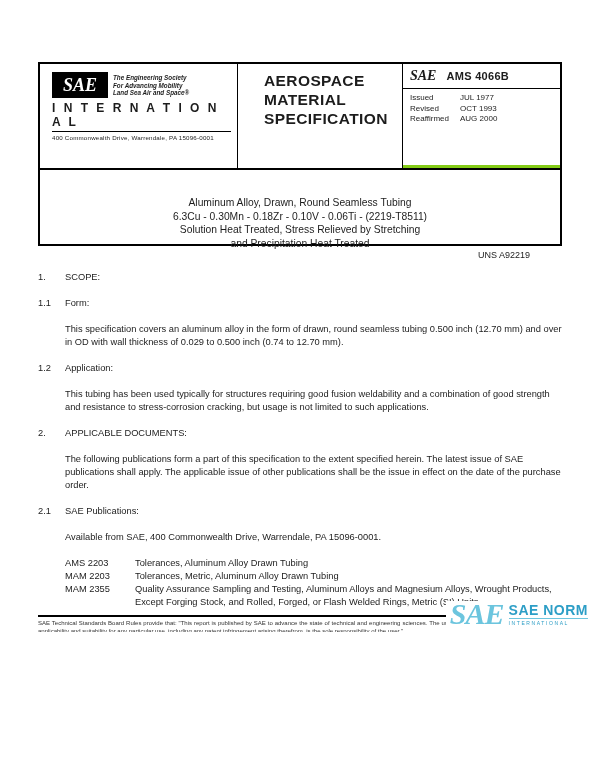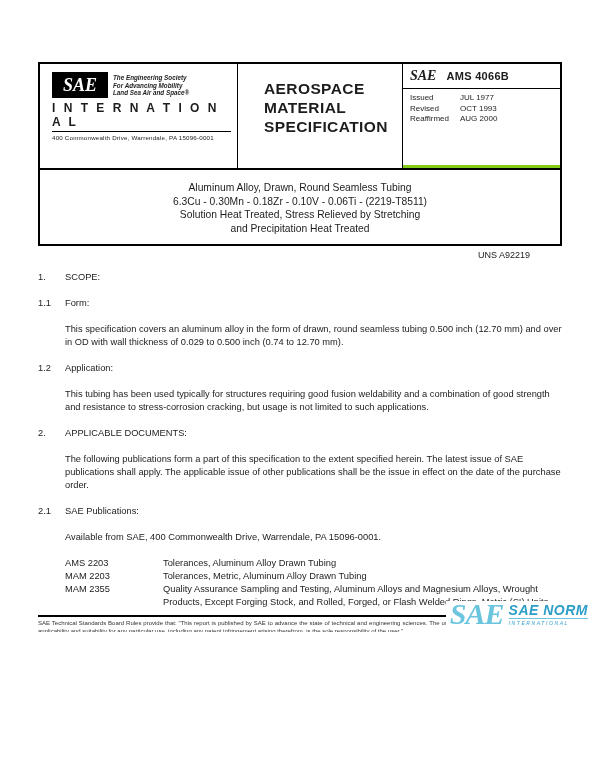--- a/index.html
+++ b/index.html
@@ -19,51 +19,51 @@
   .sae-box {
     width:56px; height:26px; background:#000; color:#fff; flex:0 0 auto;
     font-family:"Liberation Serif", serif; font-style:italic; font-weight:bold;
     font-size:18px; display:flex; align-items:center; justify-content:center;
   }
   .tagline { font-size:6.3px; font-weight:bold; font-style:italic; line-height:7.6px; padding-top:2px; }
   .intl { font-size:12px; font-weight:bold; letter-spacing:2.5px; margin-top:3px; border-bottom:1px solid #000; padding-bottom:2px; }
   .addr { font-size:6.2px; margin-top:2px; letter-spacing:0.2px; }
   .hdr-center {
     border-left:1px solid #000; border-right:1px solid #000;
-    padding:15px 0 0 26px; font-weight:bold; font-size:15.5px; line-height:19px; letter-spacing:0.4px;
+    padding:7px 0 0 26px; font-weight:bold; font-size:15.5px; line-height:19px; letter-spacing:0.4px;
   }
   .hdr-right { display:flex; flex-direction:column; font-size:8px; }
   .badge-top { display:flex; align-items:center; gap:10px; padding:3px 7px; border-bottom:1px solid #000; height:25px; }
   .badge-sae { font-family:"Liberation Serif", serif; font-style:italic; font-weight:bold; font-size:14px; }
   .badge-num { font-weight:bold; font-size:11px; letter-spacing:0.3px; }
   .badge-mid { padding:4px 7px 2px; border-bottom:3px solid #84cc16; flex:1; }
   .status-row { display:grid; grid-template-columns:50px 1fr; line-height:10.5px; }
   .badge-bottom { padding:4px 7px 4px; display:grid; grid-template-columns:55px 1fr; }
   
   .title-block {
     border:2px solid #000; border-top:none; height:76px;
-    text-align:center; padding-top:11px; font-size:10.3px; line-height:13.5px;
+    text-align:center; padding-top:26px; font-size:10.3px; line-height:13.5px;
   }
   .uns-row { text-align:right; padding-right:32px; margin-top:4px; font-size:9px; }
   
   .doc-body { margin-top:11px; font-size:9.3px; line-height:13px; }
   .sec { display:grid; grid-template-columns:27px 1fr; margin-bottom:13px; }
   .par { margin-left:27px; margin-bottom:13px; }
   .refs { margin-left:27px; }
-  .ref { display:grid; grid-template-columns:70px 1fr;gap:28px; }
+  .ref { display:grid; grid-template-columns:70px 1fr; }
   
   .doc-footer { border-top:2px solid #000; margin-top:6px; padding-top:3px; font-size:6px; line-height:7.6px; }
   .notice { text-align:justify; margin-bottom:2px; color:#333; }
   .copy-row { display:flex; justify-content:space-between; align-items:flex-end; margin-top:2px; color:#333; }
   .contacts { margin-top:4px; font-weight:bold; font-size:6.4px; line-height:9px; color:#222; }
   .c-row { display:grid; grid-template-columns:215px 155px 1fr; }
   
   .norm-logo { position:absolute; right:12px; bottom:5px; display:flex; align-items:center; gap:5px; background:#fff; padding-left:4px; }
   .norm-sae { font-family:"Liberation Serif", serif; font-style:italic; font-weight:900; font-size:30px; line-height:26px; color:#6cc5de; letter-spacing:-1px; }
-  .norm-wrap { display:flex; flex-direction:column;font-style:italic; }
+  .norm-wrap { display:flex; flex-direction:column; }
   .norm-text { color:#2d9ec6; font-weight:bold; font-size:14px; letter-spacing:0.5px; line-height:14px; }
   .norm-sub { color:#2d9ec6; font-size:5px; letter-spacing:1.6px; border-top:1px solid #6cc5de; margin-top:1px; padding-top:1px; }
 </style>
 </head>
 <body>
 
 <div class="page">
 
   <header class="doc-header">
     <div class="hdr-left">

